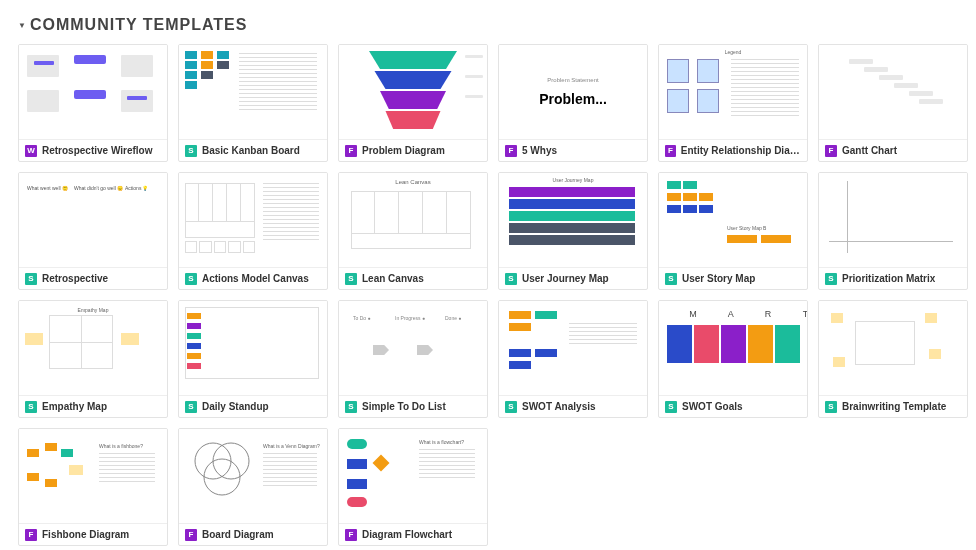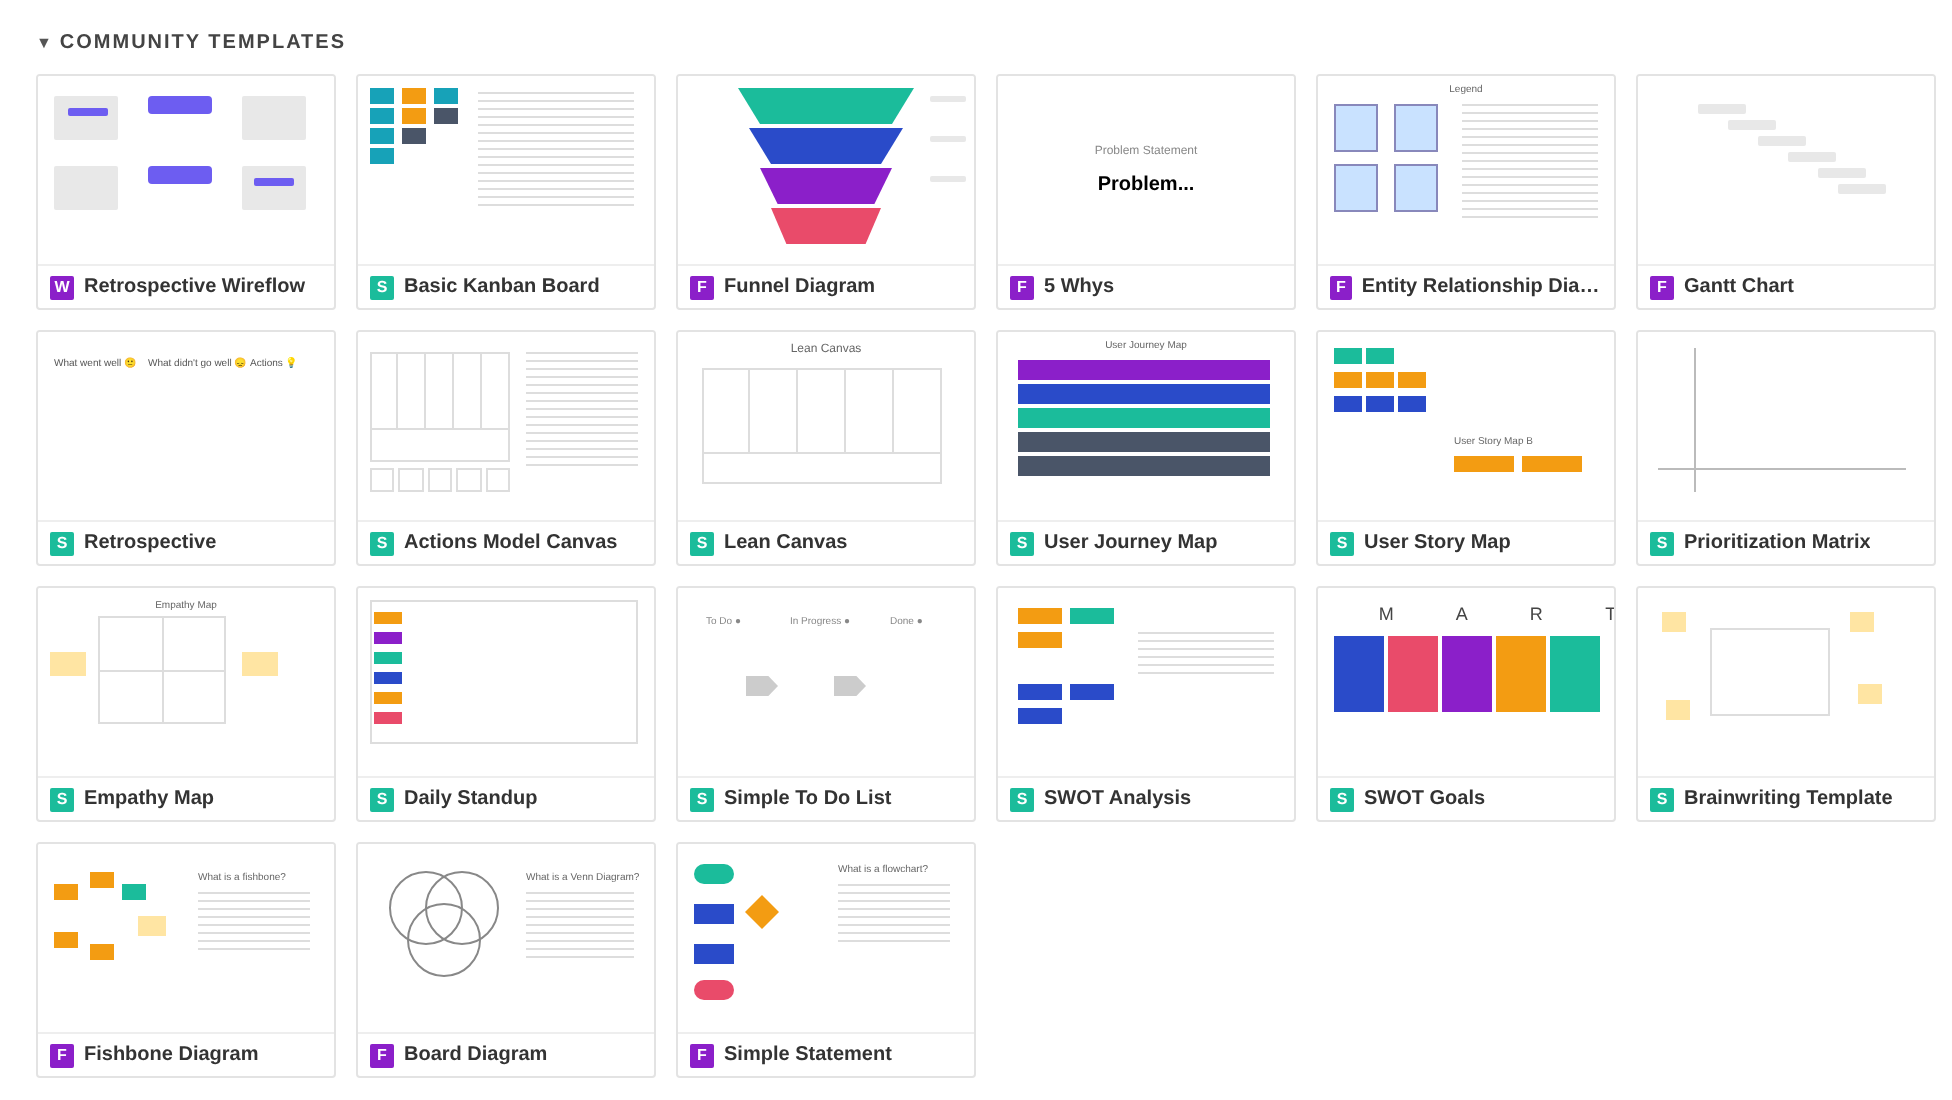--- a/index.html
+++ b/index.html
@@ -1,20 +1,20 @@
 <!DOCTYPE html>
 <html><head>
 <meta charset="utf-8">
 <style>
   * { box-sizing: border-box; margin: 0; padding: 0; }
   body { font-family: -apple-system, BlinkMacSystemFont, "Segoe UI", Arial, sans-serif; background: #fff; width: 976px; height: 550px; overflow: hidden; }
   .container { padding: 10px 18px; }
   .section-header { display: flex; align-items: center; gap: 4px; margin-bottom: 10px; padding-top: 6px; }
   .section-header .tri { font-size: 8px; color: #555; }
-  .section-header .label { font-size: 10px; color: #444; letter-spacing: 1px; font-weight: 600; }
+  .section-header .label { font-size: 16px; color: #444; letter-spacing: 1px; font-weight: 600; }
   .grid { display: grid; grid-template-columns: repeat(6, 150px); gap: 10px; }
   .card { width: 150px; height: 118px; border: 1px solid #e3e3e3; border-radius: 2px; display: flex; flex-direction: column; cursor: pointer; background: #fff; overflow: hidden; }
   .thumb { flex: 1; position: relative; background: #fff; overflow: hidden; }
   .footer { height: 22px; border-top: 1px solid #eee; display: flex; align-items: center; padding: 0 6px; gap: 5px; }
   .badge { width: 12px; height: 12px; display: flex; align-items: center; justify-content: center; color: #fff; font-size: 8px; font-weight: 700; border-radius: 1px; }
   .badge-purple { background: #8b1fc9; }
   .badge-teal { background: #1bbc9b; }
   .card-name { font-size: 10px; color: #333; font-weight: 600; white-space: nowrap; overflow: hidden; text-overflow: ellipsis; }
 
   
@@ -80,28 +80,28 @@
         <div class="funnel trap" style="top:6px;width:110px;height:18px;background:#1bbc9b"></div>
         <div class="funnel trap2" style="top:26px;width:110px;height:18px;background:#2a4bc9"></div>
         <div class="funnel trap3" style="top:46px;width:110px;height:18px;background:#8b1fc9"></div>
         <div class="funnel trap4" style="top:66px;width:110px;height:18px;background:#e94b6a"></div>
         <div class="m mini" style="right:4px;top:10px;width:18px;height:3px"></div>
         <div class="m mini" style="right:4px;top:30px;width:18px;height:3px"></div>
         <div class="m mini" style="right:4px;top:50px;width:18px;height:3px"></div>
       </div>
       <div class="footer">
         <span class="badge badge-purple">F</span>
-        <span class="card-name">Funnel Diagram</span>
+        <span class="card-name">Problem Diagram</span>
       </div>
     </div>
 
     <div class="card">
       <div class="thumb" style="display:flex;flex-direction:column;align-items:center;justify-content:center">
         <div style="font-size:6px;color:#888;margin-bottom:8px">Problem Statement</div>
-        <div style="font-size:10px;font-weight:700">Problem...</div>
+        <div style="font-size:14px;font-weight:700">Problem...</div>
       </div>
       <div class="footer">
         <span class="badge badge-purple">F</span>
         <span class="card-name">5 Whys</span>
       </div>
     </div>
 
     <div class="card">
       <div class="thumb">
         <div style="position:absolute;top:4px;left:50%;transform:translateX(-50%);font-size:5px;color:#666">Legend</div>
@@ -357,18 +357,18 @@
         <div class="m" style="left:8px;top:10px;width:20px;height:10px;background:#1bbc9b;border-radius:5px"></div>
         <div class="m" style="left:8px;top:30px;width:20px;height:10px;background:#2a4bc9"></div>
         <div class="m" style="left:36px;top:28px;width:12px;height:12px;background:#f39c12;transform:rotate(45deg)"></div>
         <div class="m" style="left:8px;top:50px;width:20px;height:10px;background:#2a4bc9"></div>
         <div class="m" style="left:8px;top:68px;width:20px;height:10px;background:#e94b6a;border-radius:5px"></div>
         <div class="m" style="left:80px;top:10px;font-size:5px;color:#666">What is a flowchart?</div>
         <div class="m txt-lines" style="left:80px;top:20px;width:56px;height:30px"></div>
       </div>
       <div class="footer">
         <span class="badge badge-purple">F</span>
-        <span class="card-name">Simple Statement</span>
+        <span class="card-name">Diagram Flowchart</span>
       </div>
     </div>
 
   </div>
 </div>
 
 </body></html>

